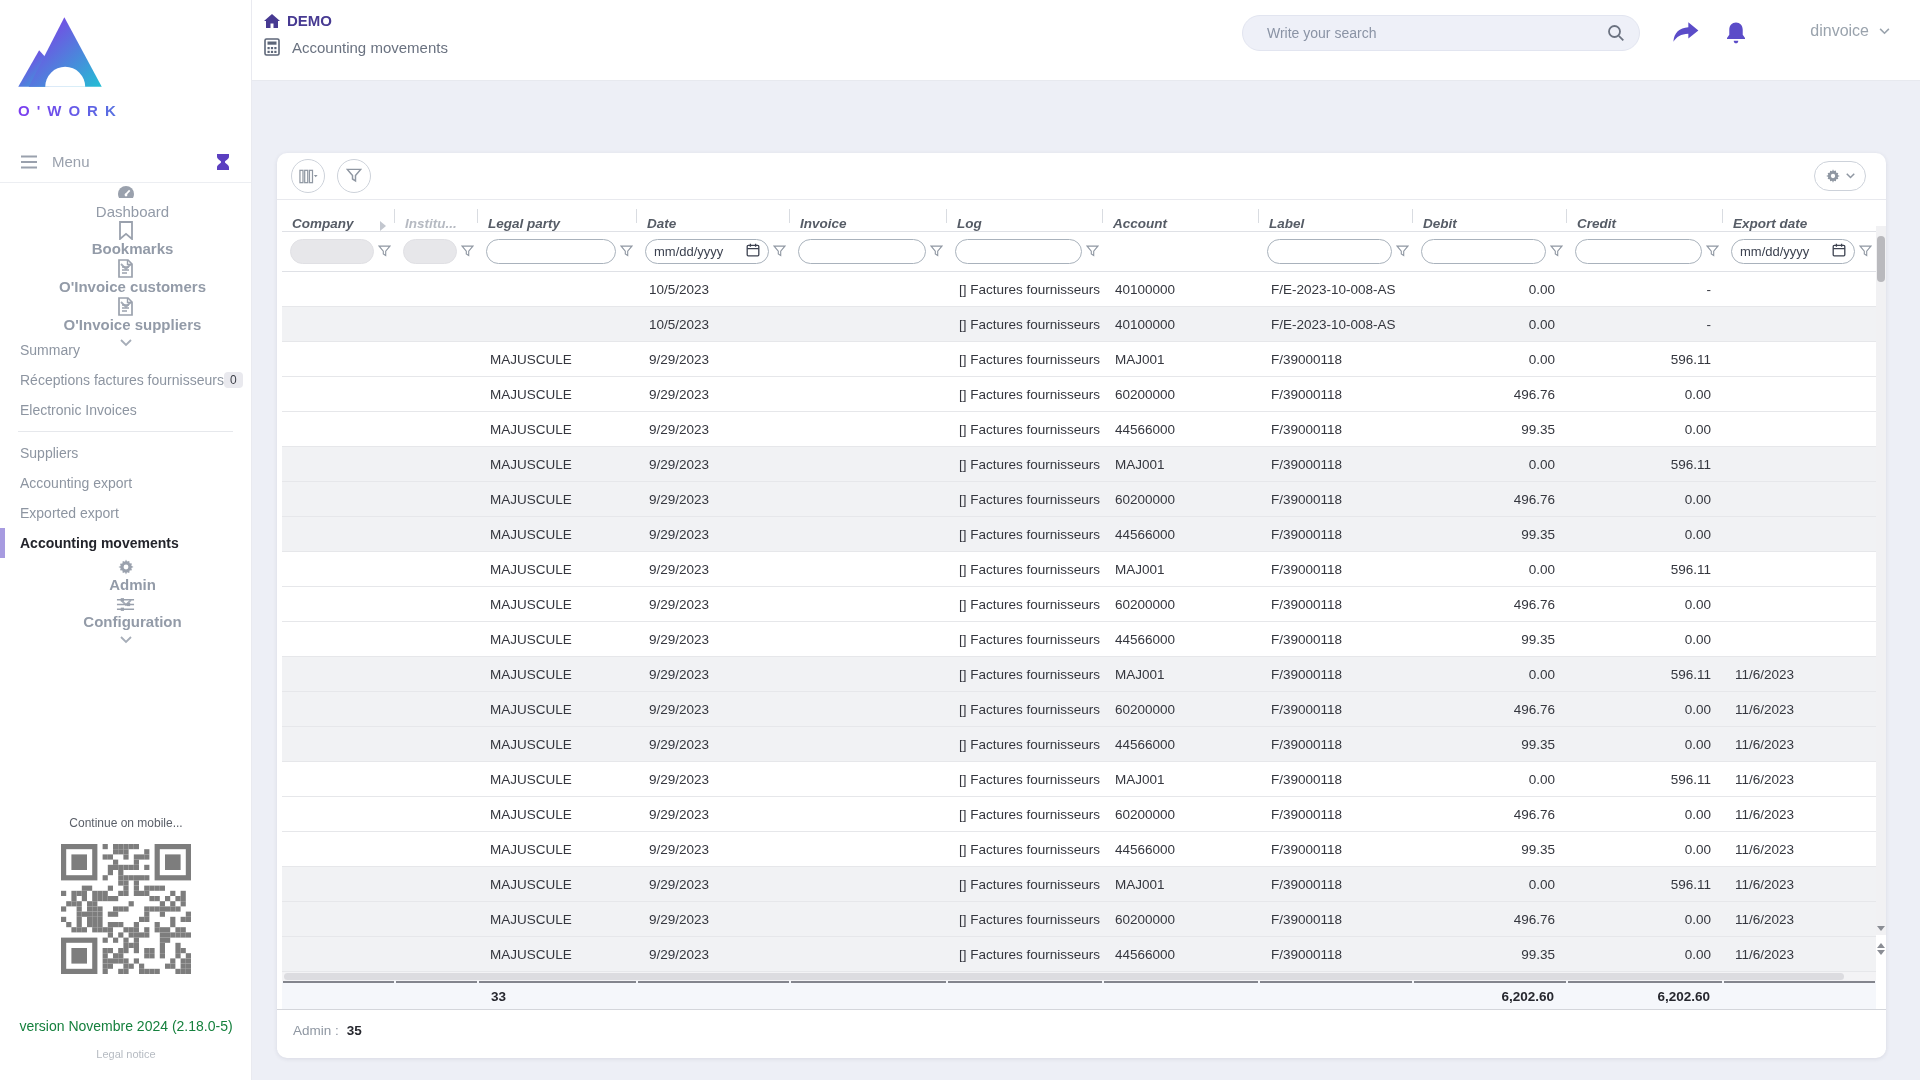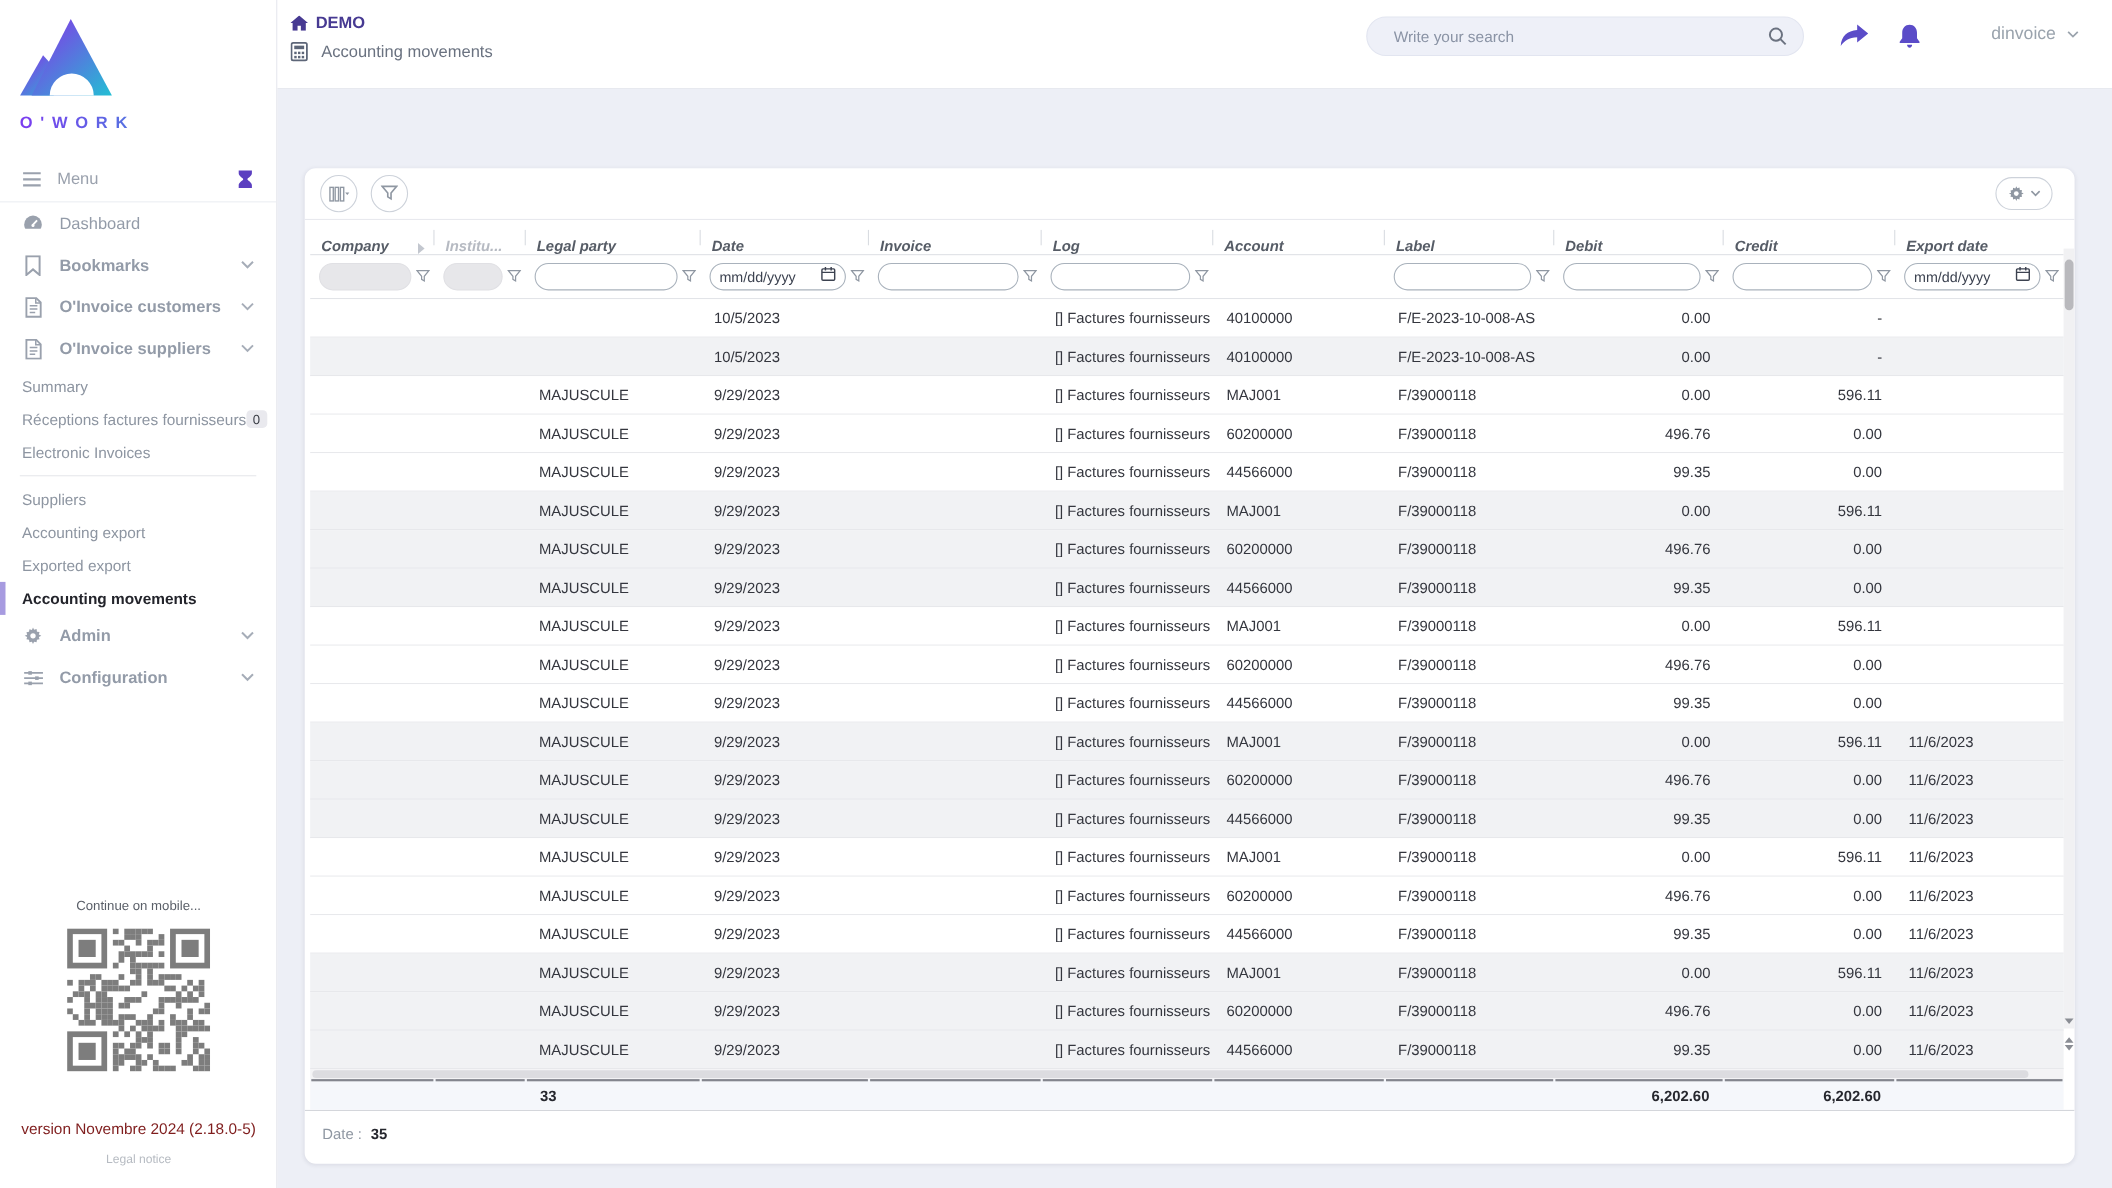--- a/index.html
+++ b/index.html
@@ -9,38 +9,38 @@
   
   .sidebar { position:absolute; left:0; top:0; width:252px; height:1080px; background:#ffffff;
              border-right:1px solid #e9eaf0; z-index:5; }
   .logo-wrap { padding:12px 0 0 16px; }
   .logo-text { margin-top:6px; margin-left:2px; font-size:15px; font-weight:bold; letter-spacing:7px;
                background:linear-gradient(90deg,#7b3cf0,#23b8cc); -webkit-background-clip:text;
                background-clip:text; color:transparent; }
   .menu-row { height:42px; margin-top:22px; display:flex; align-items:center; padding:0 20px;
               border-bottom:1px solid #eceef2; }
   .menu-row .menu-label { color:#9aa1ad; font-size:15px; margin-left:14px; flex:1; }
-  .side-item { height:38px; display:flex; align-items:center; padding:0 20px; cursor:pointer; }
+  .side-item { height:38px; display:flex; align-items:center; padding:0 20px; cursor:pointer;flex-direction:column; }
   .side-item .ic { width:20px; height:20px; display:flex; align-items:center; justify-content:center; }
   .side-item .lbl { margin-left:14px; color:#939ba8; font-size:15px; font-weight:bold; flex:1; }
   .side-item.plain .lbl { font-weight:normal; }
   .sub-item { height:30px; display:flex; align-items:center; padding:0 14px 0 20px; cursor:pointer; }
   .sub-item .lbl { color:#8d95a1; font-size:14px; flex:1; white-space:nowrap; }
   .sub-item.selected { border-left:5px solid #a79be0; padding-left:15px; }
   .sub-item.selected .lbl { color:#23242b; font-weight:bold; }
   .badge { background:#e9e9ee; color:#3c3f47; font-size:12px; border-radius:4px; padding:1px 6px; }
   .sub-divider { border-top:1px solid #e6e8ec; margin:6px 18px; }
   .accounting-band { height:52px; margin:8px 0; display:flex; align-items:center; padding:0 20px;
                      background:linear-gradient(90deg,#8d23c8,#2cb9c8); border-radius:0 30px 30px 0;
                      width:212px; cursor:pointer; }
   .accounting-band .lbl { color:#ffffff; font-size:15px; font-weight:bold; margin-left:14px; flex:1; }
   .side-footer { position:absolute; left:0; bottom:18px; width:252px; text-align:center; }
   .mobile-hint { color:#5a5f68; font-size:12px; margin-bottom:14px; }
   .qr-box { width:130px; height:130px; margin:0 auto; }
-  .version-txt { margin-top:44px; color:#7f1d1d; font-size:14px; }
+  .version-txt { margin-top:44px; color:#15803d; font-size:14px; }
   .legal-link { margin-top:14px; color:#b6bbc2; font-size:11px; cursor:pointer; display:inline-block; }
 
   
   .topbar { position:absolute; left:252px; top:0; width:1668px; height:81px; background:#ffffff;
             border-bottom:1px solid #e7e9ef; z-index:4; }
   .crumb-home { position:absolute; left:12px; top:12px; display:flex; align-items:center; gap:7px;
                 color:#473a92; font-weight:bold; font-size:15px; cursor:pointer;text-align:center; }
   .crumb-page { position:absolute; left:12px; top:38px; display:flex; align-items:center; gap:12px;
                 color:#6a7280; font-size:15px; }
   .search-pill { position:absolute; left:990px; top:15px; width:398px; height:36px; background:#eef0f8;
@@ -994,16 +994,16 @@
     <div class="endarr">
         <div class="arr down"></div>
       </div>
   </div>
   <div class="mini-arrows" style="top:788px;">
     <div class="arr up"></div>
       <div class="arr down"></div>
   </div>
 
   <div class="grid-footer">
-    <span class="rl">Date :</span>
+    <span class="rl">Admin :</span>
     <span class="rv">35</span>
   </div>
 </div>
 
 </body></html>

